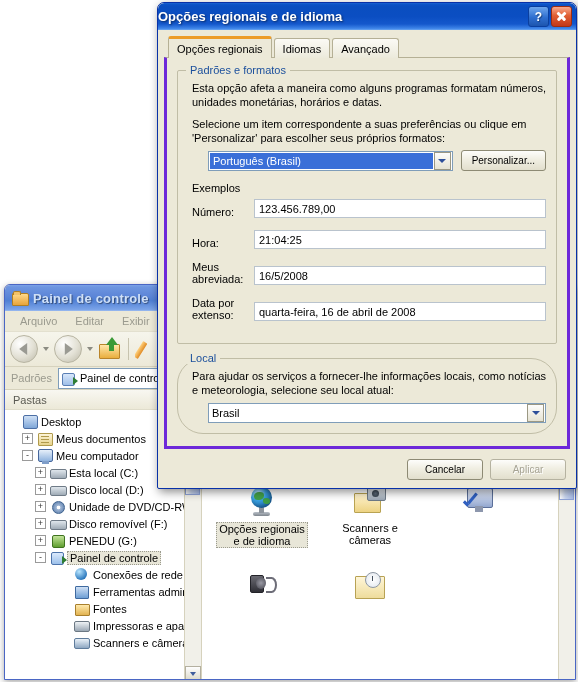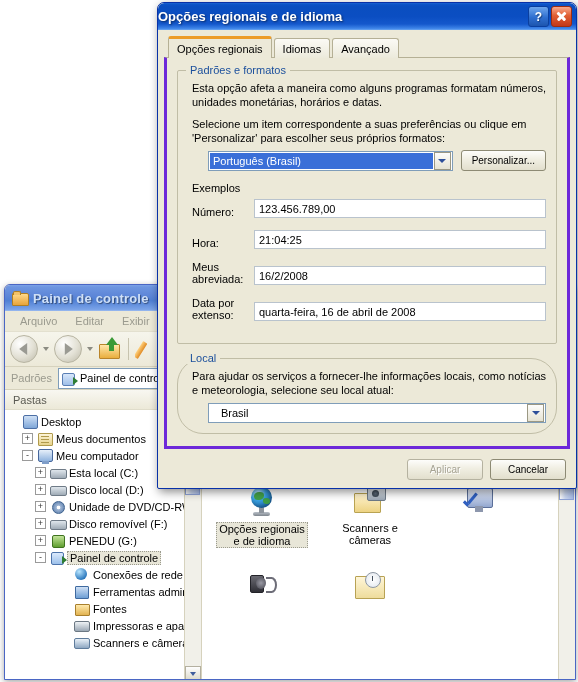--- a/index.html
+++ b/index.html
@@ -311,21 +311,21 @@
     position:absolute;top:-7px;left:8px;background:#ece9d8;padding:0 4px;
     color:#1b4f9c;font-size:11px;
   }
   .ptext{font-size:11px;color:#000;line-height:14px;margin:0 0 0 4px;}
   .spacer8{height:8px;}
   .row{display:flex;align-items:center;gap:8px;margin-left:20px;}
   .combo{
     flex:1;height:20px;background:#fff;border:1px solid #7f9db9;display:flex;align-items:center;
     box-sizing:border-box;position:relative;
   }
-  .combo .val{flex:1;font-size:11px;padding-left:12px;white-space:nowrap;overflow:hidden;}
+  .combo .val{flex:1;font-size:11px;padding-left:3px;white-space:nowrap;overflow:hidden;}
   .combo.selected .val{background:#3a6fd8;color:#fff;height:16px;line-height:16px;margin:1px;padding-left:3px;}
   .combo .arrowbox{
     width:17px;height:18px;margin:0 1px 0 0;flex:0 0 auto;
     background:linear-gradient(to bottom,#fdfdfc,#e6e3d3);border:1px solid #9b9884;
     display:flex;align-items:center;justify-content:center;box-sizing:border-box;
   }
   .cb-caret{width:0;height:0;border-left:4px solid transparent;border-right:4px solid transparent;border-top:4px solid #2d4f99;}
   .btn{
     height:21px;min-width:76px;padding:0 10px;font-size:10px;box-sizing:border-box;
     background:linear-gradient(to bottom,#fdfdfb,#f0eee2 45%,#e2dfcd);
@@ -630,21 +630,21 @@
             <div class="ex-row">
               <div class="ex-lab">Número:</div>
               <div class="ex-val">123.456.789,00</div>
             </div>
             <div class="ex-row">
               <div class="ex-lab">Hora:</div>
               <div class="ex-val">21:04:25</div>
             </div>
             <div class="ex-row">
               <div class="ex-lab">Meus abreviada:</div>
-              <div class="ex-val">16/2/2008</div>
+              <div class="ex-val">16/5/2008</div>
             </div>
             <div class="ex-row">
               <div class="ex-lab">Data por extenso:</div>
               <div class="ex-val">quarta-feira, 16 de abril de 2008</div>
             </div>
           </div>
         </div>
 
         <div class="group" style="margin-top:14px;border-radius:26px;">
           <div class="gtitle">Local</div>
@@ -657,18 +657,18 @@
                   <div class="cb-caret"></div>
                 </div>
             </div>
           </div>
         </div>
 
       </div>
     </div>
 
     <div id="dlg-buttons">
+      <div class="btn">Cancelar</div>
       <div class="btn disabled">Aplicar</div>
-      <div class="btn">Cancelar</div>
     </div>
   </div>
 
 </div>
 
 </body></html>

